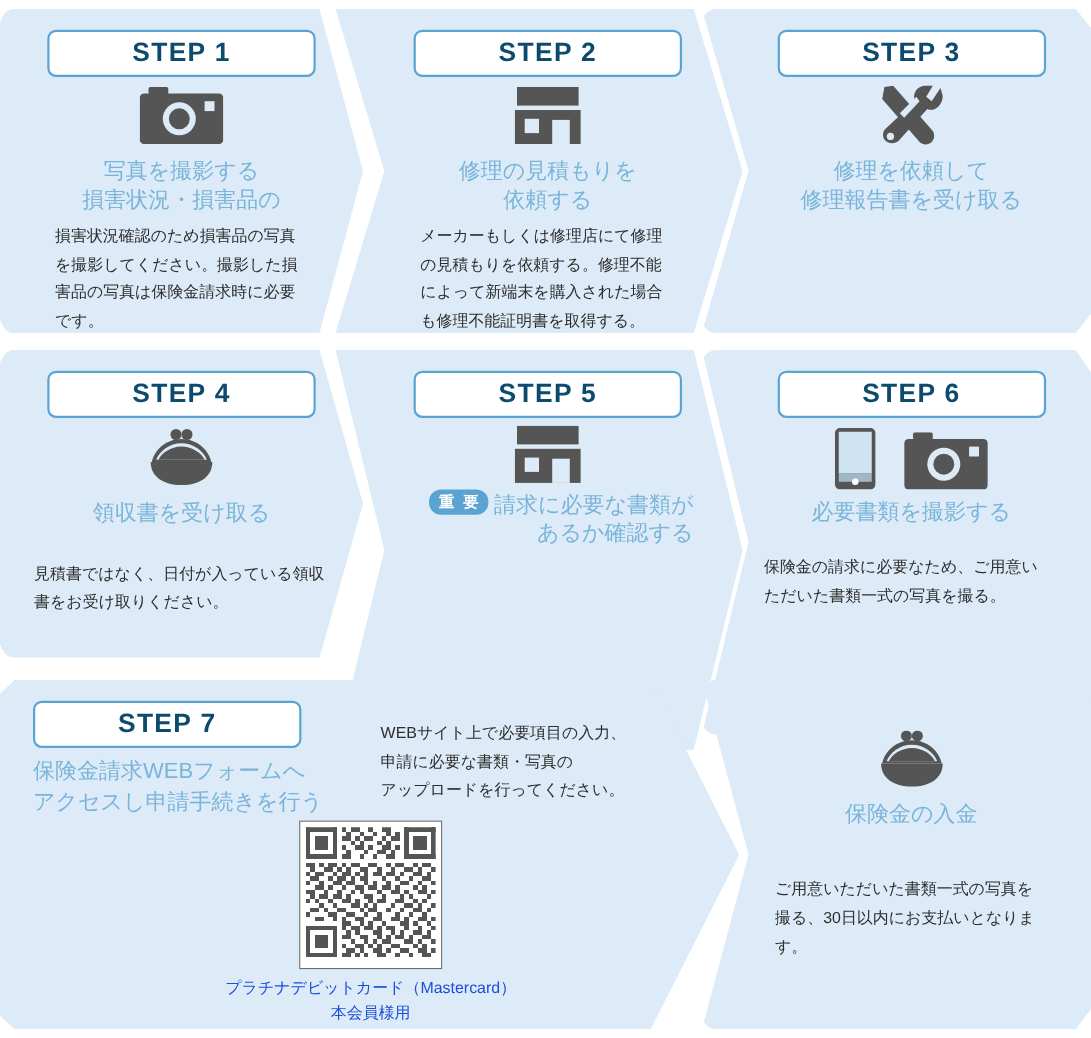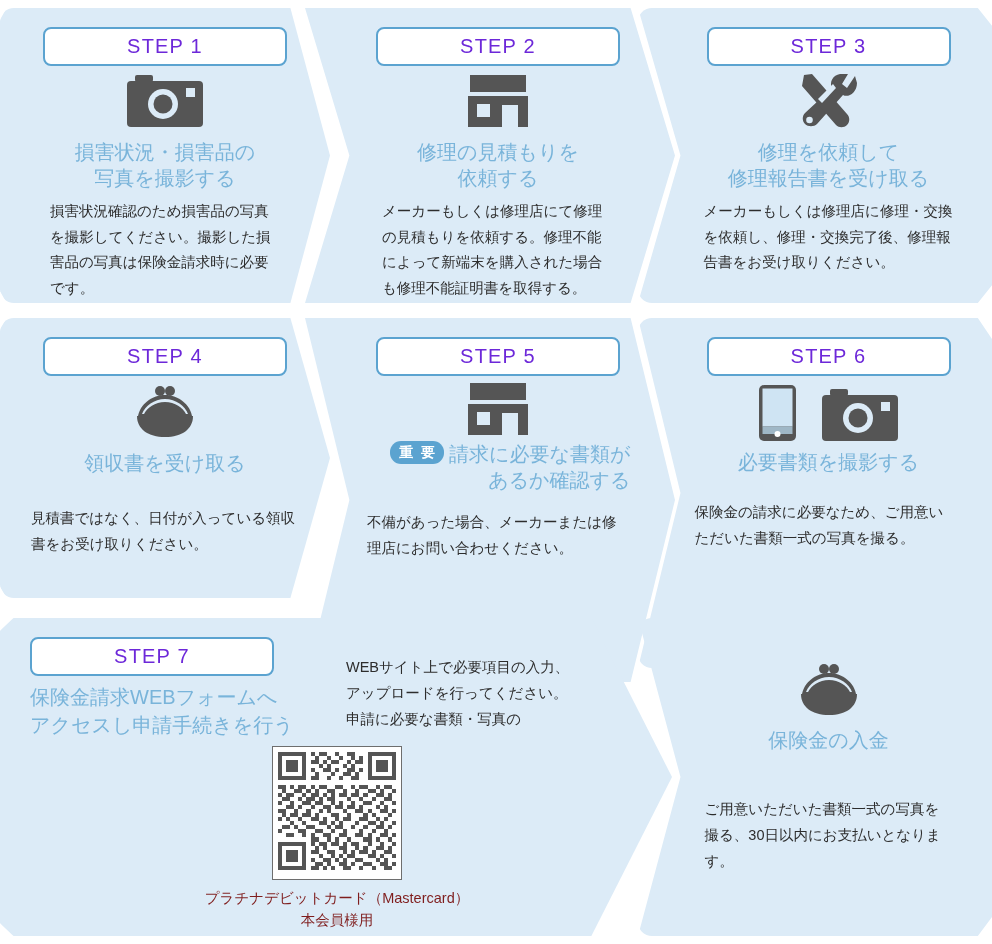--- a/index.html
+++ b/index.html
@@ -60,23 +60,23 @@
     display: flex;
     flex-direction: column;
     align-items: center;
   }
 
   
   .step-badge {
     background: #ffffff;
     border: 2.5px solid #5ba3d0;
     border-radius: 8px;
-    color: #6d28d9;
-    font-weight: normal;
-    font-size: 20px;
+    color: #0c4a6e;
+    font-weight: bold;
+    font-size: 24px;
     letter-spacing: 1.2px;
     text-align: center;
     line-height: 1;
     padding: 7px 0 8px 0;
   }
 
   
   .icon-row {
     display: flex;
     align-items: flex-end;
@@ -125,21 +125,21 @@
 
   
   .qr-wrap { display: flex; flex-direction: column; align-items: center; }
   .qr-box {
     border: 1.5px solid #6e6e6e;
     background: #ffffff;
     padding: 5px;
   }
   .qr-caption {
     margin-top: 7px;
-    color: #7f1d1d;
+    color: #1d4ed8;
     font-size: 14.5px;
     line-height: 1.55;
     text-align: center;
   }
 </style>
 </head>
 <body>
 
 <div class="page">
 
@@ -149,22 +149,22 @@
       <div class="icon-row" style="margin-top:11px; height:50px;">
         <svg class="icon-svg" width="76" height="52" viewBox="0 0 76 52">
           <rect x="8" y="0" width="18" height="7" rx="2" fill="#555555"></rect>
           <rect x="0" y="6" width="76" height="46" rx="4" fill="#555555"></rect>
           <circle cx="36" cy="29" r="15" fill="#dcebf7"></circle>
           <circle cx="36" cy="29" r="9.5" fill="#555555"></circle>
           <rect x="59" y="13" width="9" height="9" fill="#dcebf7"></rect>
         </svg>
       </div>
       <div class="head" style="margin-top:12px;">
+        <div>写真を撮影する</div>
         <div>損害状況・損害品の</div>
-        <div>写真を撮影する</div>
       </div>
       <div class="body-txt" style="margin-top:7px; width:230px; margin-left:0;">損害状況確認のため損害品の写真を撮影してください。撮影した損害品の写真は保険金請求時に必要です。</div>
     </div>
   </div>
 
   <div class="card chev" style="left:305px; top:8px; width:370px; height:295px;">
     <div class="card-inner">
       <div class="step-badge" style="margin-top:19px; width:244px; margin-left:16px;">STEP 2</div>
       <div class="icon-row" style="margin-top:11px; height:50px; margin-left:16px;">
         <svg class="icon-svg" width="60" height="52" viewBox="0 0 60 52">
@@ -192,21 +192,20 @@
             <path d="M5 3 L13 2 L48 42 C51 45 51 50 48 53 C45 56 40 56 37 53 L3 14 Z"></path>
           </g>
           <circle cx="10.5" cy="48" r="3.3" fill="#dcebf7"></circle>
           <path d="M37 16 L23 31 L19 27 L34 12 Z" fill="#dcebf7"></path>
         </svg>
       </div>
       <div class="head" style="margin-top:11px; margin-left:27px;">
         <div>修理を依頼して</div>
         <div>修理報告書を受け取る</div>
       </div>
-      <div class="body-txt" style="margin-top:7px; width:250px; margin-left:27px;">メーカーもしくは修理店に修理・交換を依頼し、修理・交換完了後、修理報告書をお受け取りください。</div>
     </div>
   </div>
 
   <div class="card chev-first" style="left:0px; top:318px; width:330px; height:280px;">
     <div class="card-inner">
       <div class="step-badge" style="margin-top:19px; width:244px;">STEP 4</div>
       <div class="icon-row" style="margin-top:10px; height:52px;">
         <svg class="icon-svg" width="62" height="52" viewBox="0 0 62 52">
           <circle cx="26" cy="5" r="5" fill="#555555"></circle>
           <circle cx="36" cy="5" r="5" fill="#555555"></circle>
@@ -233,21 +232,20 @@
           <rect x="9" y="29" width="13" height="13" fill="#dcebf7"></rect>
           <rect x="34" y="30" width="16" height="22" fill="#dcebf7"></rect>
         </svg>
       </div>
       <div class="head" style="margin-top:6px; margin-left:16px; text-align:right; width:265px;">
         <div>
           <span class="imp-badge">重 要</span><span>請求に必要な書類が</span>
         </div>
         <div>あるか確認する</div>
       </div>
-      <div class="body-txt" style="margin-top:16px; width:262px; margin-left:16px;">不備があった場合、メーカーまたは修理店にお問い合わせください。</div>
     </div>
   </div>
 
   <div class="card chev-last" style="left:638px; top:318px; width:354px; height:350px;">
     <div class="card-inner">
       <div class="step-badge" style="margin-top:19px; width:244px; margin-left:27px;">STEP 6</div>
       <div class="icon-row" style="margin-top:9px; height:56px; margin-left:27px; gap:26px;">
         <svg class="icon-svg" width="37" height="56" viewBox="0 0 37 56">
           <rect x="0" y="0" width="37" height="56" rx="5" fill="#555555"></rect>
           <rect x="3.5" y="3.5" width="30" height="38" fill="#cfe4f3"></rect>
@@ -272,22 +270,22 @@
   <div class="card chev-first" style="left:0px; top:618px; width:672px; height:318px;">
     <div class="card-inner" style="align-items:flex-start;">
       <div class="step-badge" style="margin-top:19px; margin-left:30px; width:244px;">STEP 7</div>
       <div class="head-left" style="margin-top:7px; margin-left:30px;">
         <div>保険金請求WEBフォームへ</div>
         <div>アクセスし申請手続きを行う</div>
       </div>
 
       <div class="body-txt" style="position:absolute; left:346px; top:37px; width:280px;">
         <div>WEBサイト上で必要項目の入力、</div>
+        <div>申請に必要な書類・写真の</div>
         <div>アップロードを行ってください。</div>
-        <div>申請に必要な書類・写真の</div>
       </div>
 
       <div class="qr-wrap" style="position:absolute; left:182px; top:128px; width:310px;">
         <div class="qr-box">
           <svg width="118" height="118" viewBox="0 0 29 29" shape-rendering="crispEdges">
             <rect width="29" height="29" fill="#ffffff"></rect>
             <g fill="#555555">
               <rect x="0" y="0" width="7" height="1"></rect>
                 <rect x="0" y="6" width="7" height="1"></rect>
               <rect x="0" y="0" width="1" height="7"></rect>

